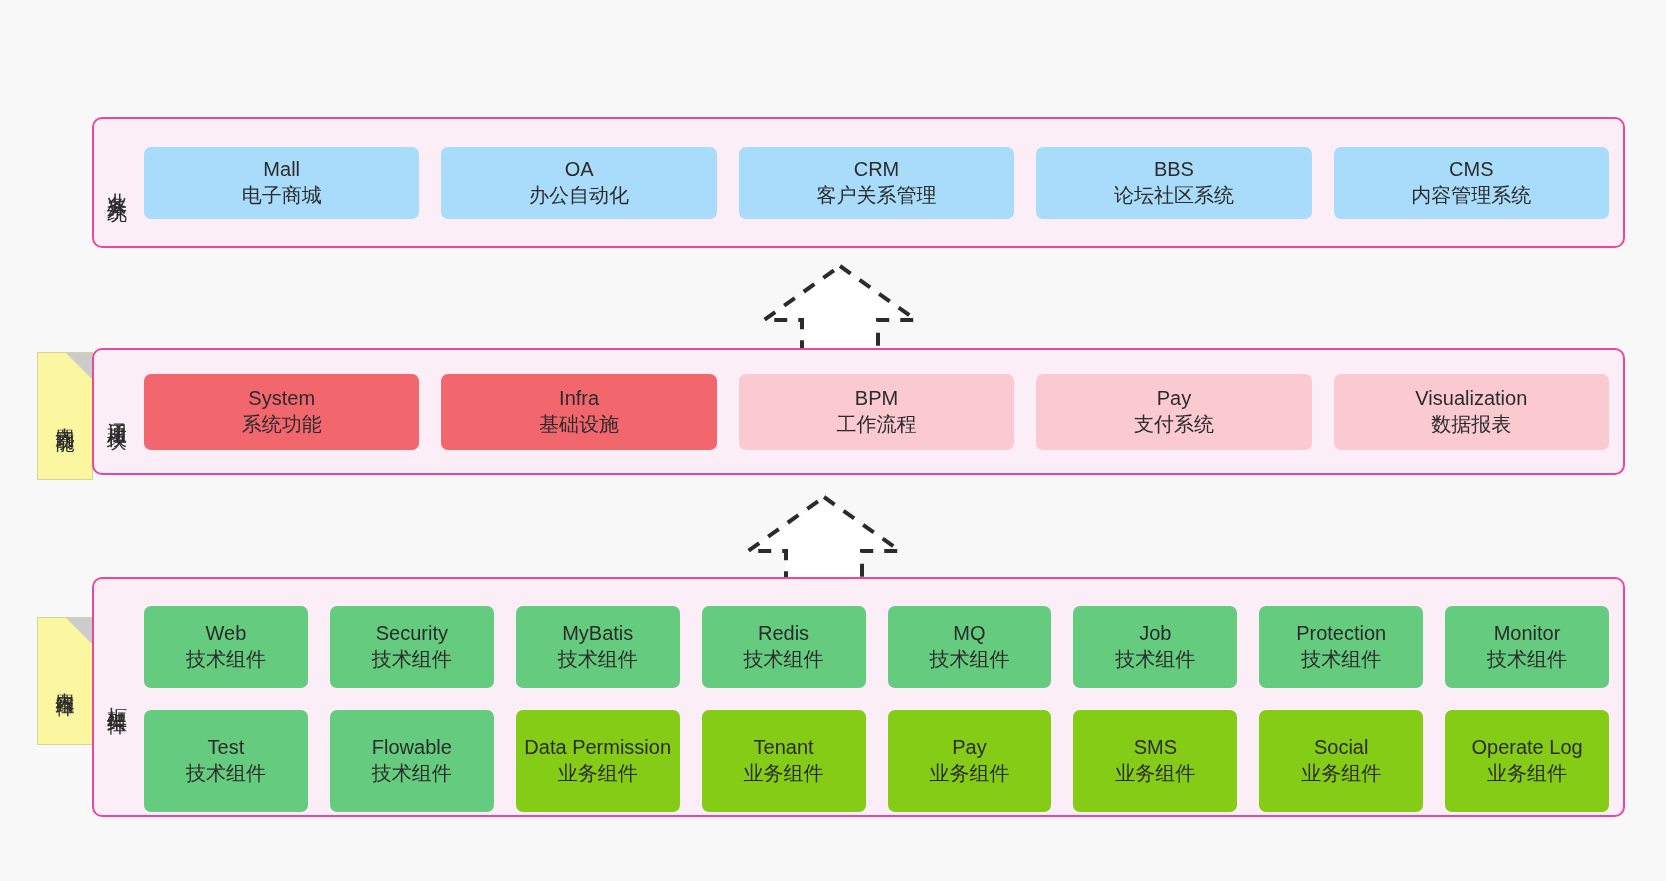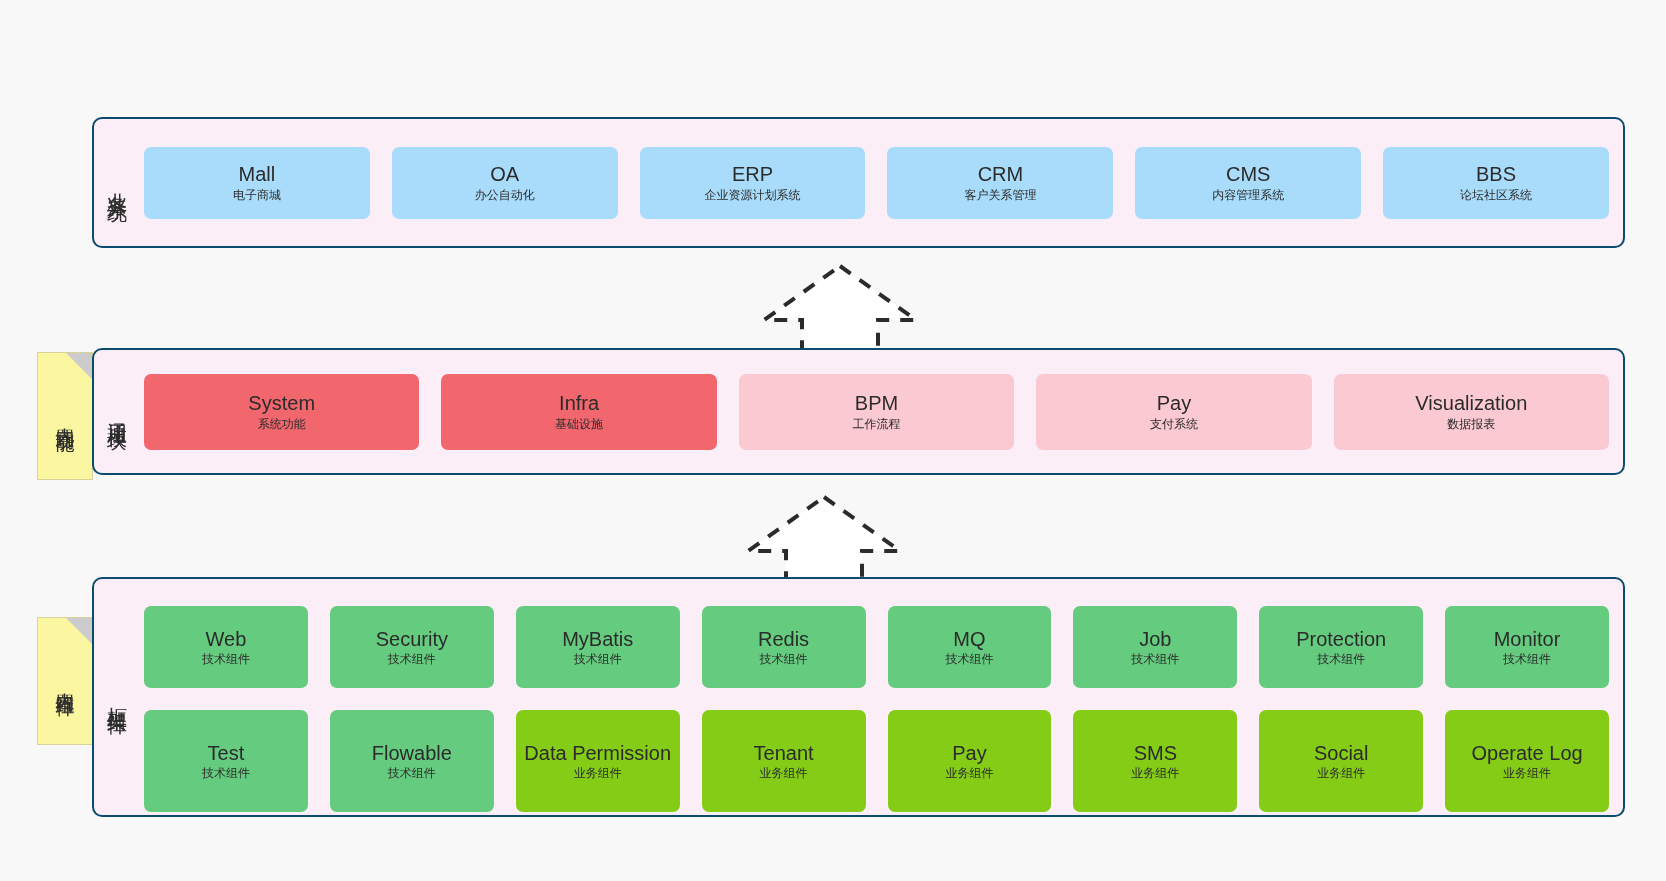--- a/index.html
+++ b/index.html
@@ -13,21 +13,21 @@
     width: 1666px;
     height: 881px;
     background: #f8f8f8;
     overflow: hidden;
   }
 
   
   .layer {
     position: absolute;
     background: #fbeef7;
-    border: 2px solid #0c4a6e;
+    border: 2px solid #ec4899;
     border-radius: 10px;
     display: flex;
     align-items: stretch;
   }
   .layer-title {
     flex: 0 0 auto;
     width: 46px;
     display: flex;
     align-items: center;
     justify-content: center;
@@ -59,21 +59,21 @@
     display: flex;
     flex-direction: column;
     align-items: center;
     justify-content: center;
     text-align: center;
     line-height: 1.28;
     color: #2b2b2b;
     padding: 6px 4px;
   }
   .card .l1 { font-size: 20px; }
-  .card .l2 { font-size: 12px; }
+  .card .l2 { font-size: 20px; }
 
   
   .c-blue       { background: #a9dcfb; }
   .c-red        { background: #f2666e; }
   .c-pink       { background: #fbc9d2; }
   .c-green      { background: #65cb7f; }
   .c-lightgreen { background: #84cc16; }
 
   
   .note {
@@ -132,34 +132,30 @@
       <div class="row" style="height:72px;">
         <div class="card c-blue">
           <span class="l1">Mall</span>
           <span class="l2">电子商城</span>
         </div>
         <div class="card c-blue">
           <span class="l1">OA</span>
           <span class="l2">办公自动化</span>
         </div>
         <div class="card c-blue">
-          <span class="l1">ERP</span>
-          <span class="l2">企业资源计划系统</span>
-        </div>
-        <div class="card c-blue">
           <span class="l1">CRM</span>
           <span class="l2">客户关系管理</span>
         </div>
         <div class="card c-blue">
+          <span class="l1">BBS</span>
+          <span class="l2">论坛社区系统</span>
+        </div>
+        <div class="card c-blue">
           <span class="l1">CMS</span>
           <span class="l2">内容管理系统</span>
-        </div>
-        <div class="card c-blue">
-          <span class="l1">BBS</span>
-          <span class="l2">论坛社区系统</span>
         </div>
       </div>
     </div>
   </div>
 
   <div class="arrow" style="left:760px; top:262px;">
     <svg viewBox="0 0 160 95" preserveAspectRatio="none" aria-hidden="true">
       <path d="M80 4 L156 58 L118 58 L118 91 L42 91 L42 58 L4 58 Z" fill="#ffffff" stroke="#2b2b2b" stroke-width="4" stroke-dasharray="13 11" stroke-linejoin="miter"></path>
     </svg>
     <div class="arrow-label">构建</div>

